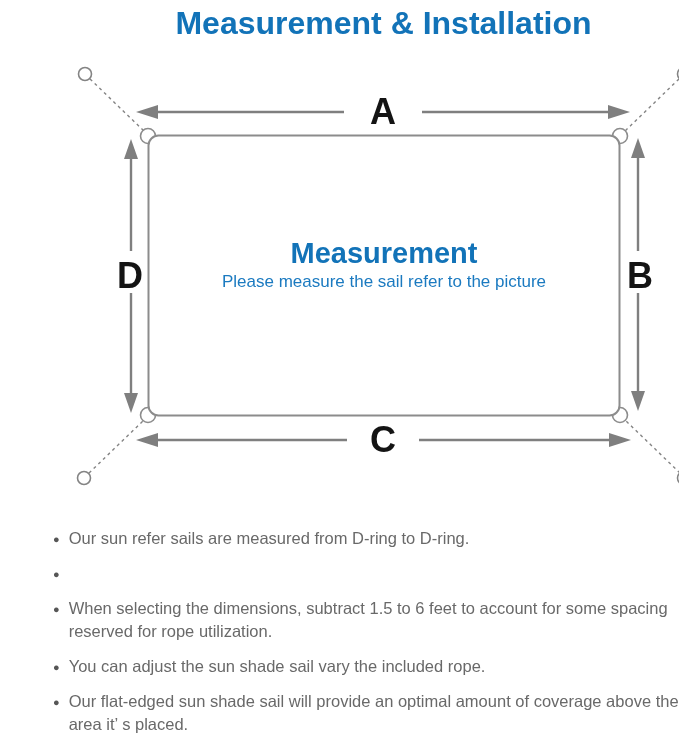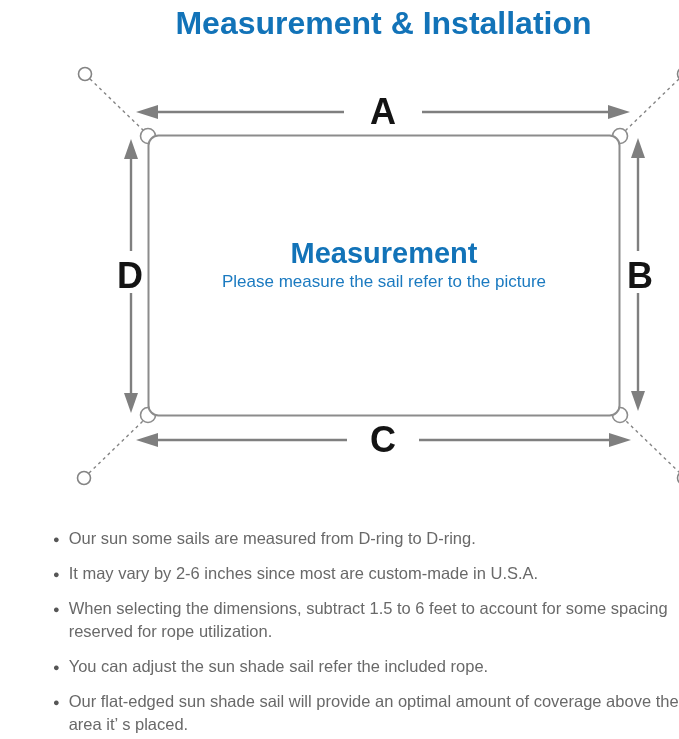--- a/index.html
+++ b/index.html
@@ -139,33 +139,32 @@
     <polygon points="594,356 587,336 601,336" fill="#7f7f7f"></polygon>
     <text x="596" y="233" text-anchor="middle" class="svg-label">B</text>
 
     <text x="340" y="208" text-anchor="middle" class="svg-center-heading">Measurement</text>
     <text x="340" y="232" text-anchor="middle" class="svg-center-sub">Please measure the sail refer to the picture</text>
   </svg>
 
   <ul class="notes">
     <li>
       <span class="bullet">●</span>
-      <span class="note-text">Our sun some sails are measured from D-ring to D-ring.</span>
+      <span class="note-text">Our sun refer sails are measured from D-ring to D-ring.</span>
     </li>
     <li>
       <span class="bullet">●</span>
-      <span class="note-text">It may vary by 2-6 inches since most are custom-made in U.S.A.</span>
     </li>
     <li>
       <span class="bullet">●</span>
       <span class="note-text">When selecting the dimensions, subtract 1.5 to 6 feet to account for some spacing reserved for rope utilization.</span>
     </li>
     <li>
       <span class="bullet">●</span>
-      <span class="note-text">You can adjust the sun shade sail refer the included rope.</span>
+      <span class="note-text">You can adjust the sun shade sail vary the included rope.</span>
     </li>
     <li>
       <span class="bullet">●</span>
       <span class="note-text">Our flat-edged sun shade sail will provide an optimal amount of coverage above the area it’ s placed.</span>
     </li>
   </ul>
 
 </div>
 
 </body></html>

